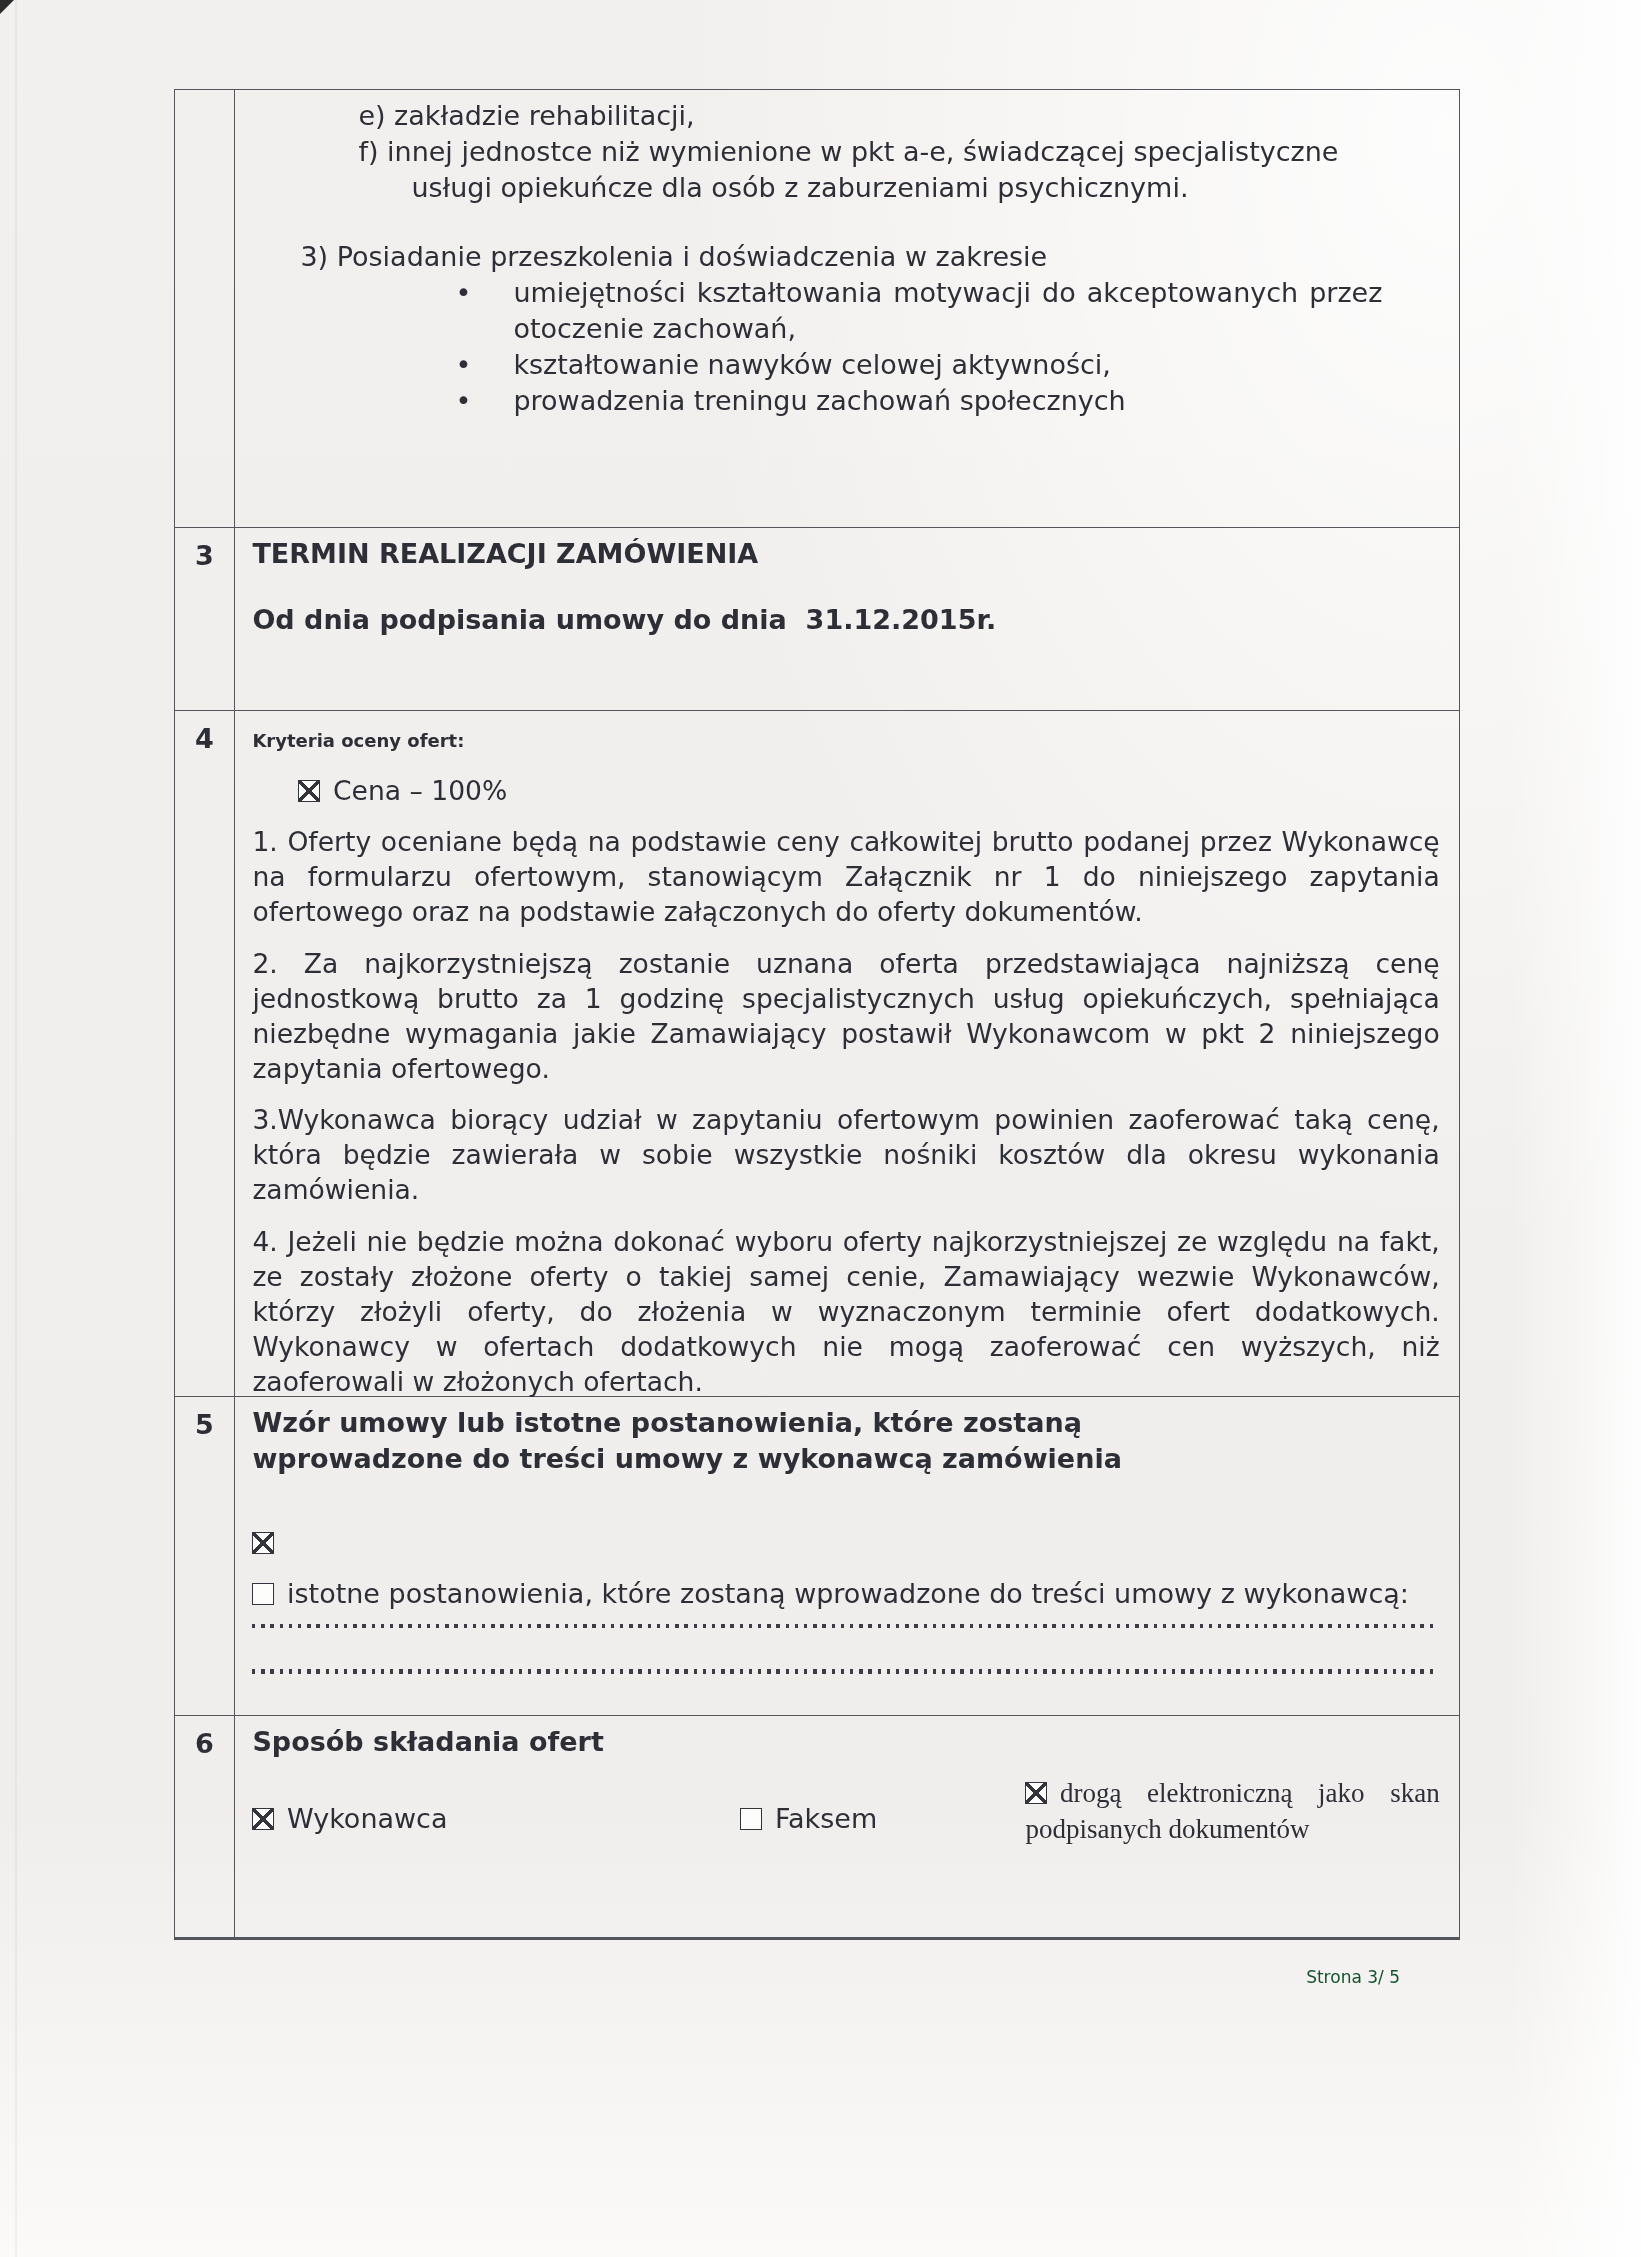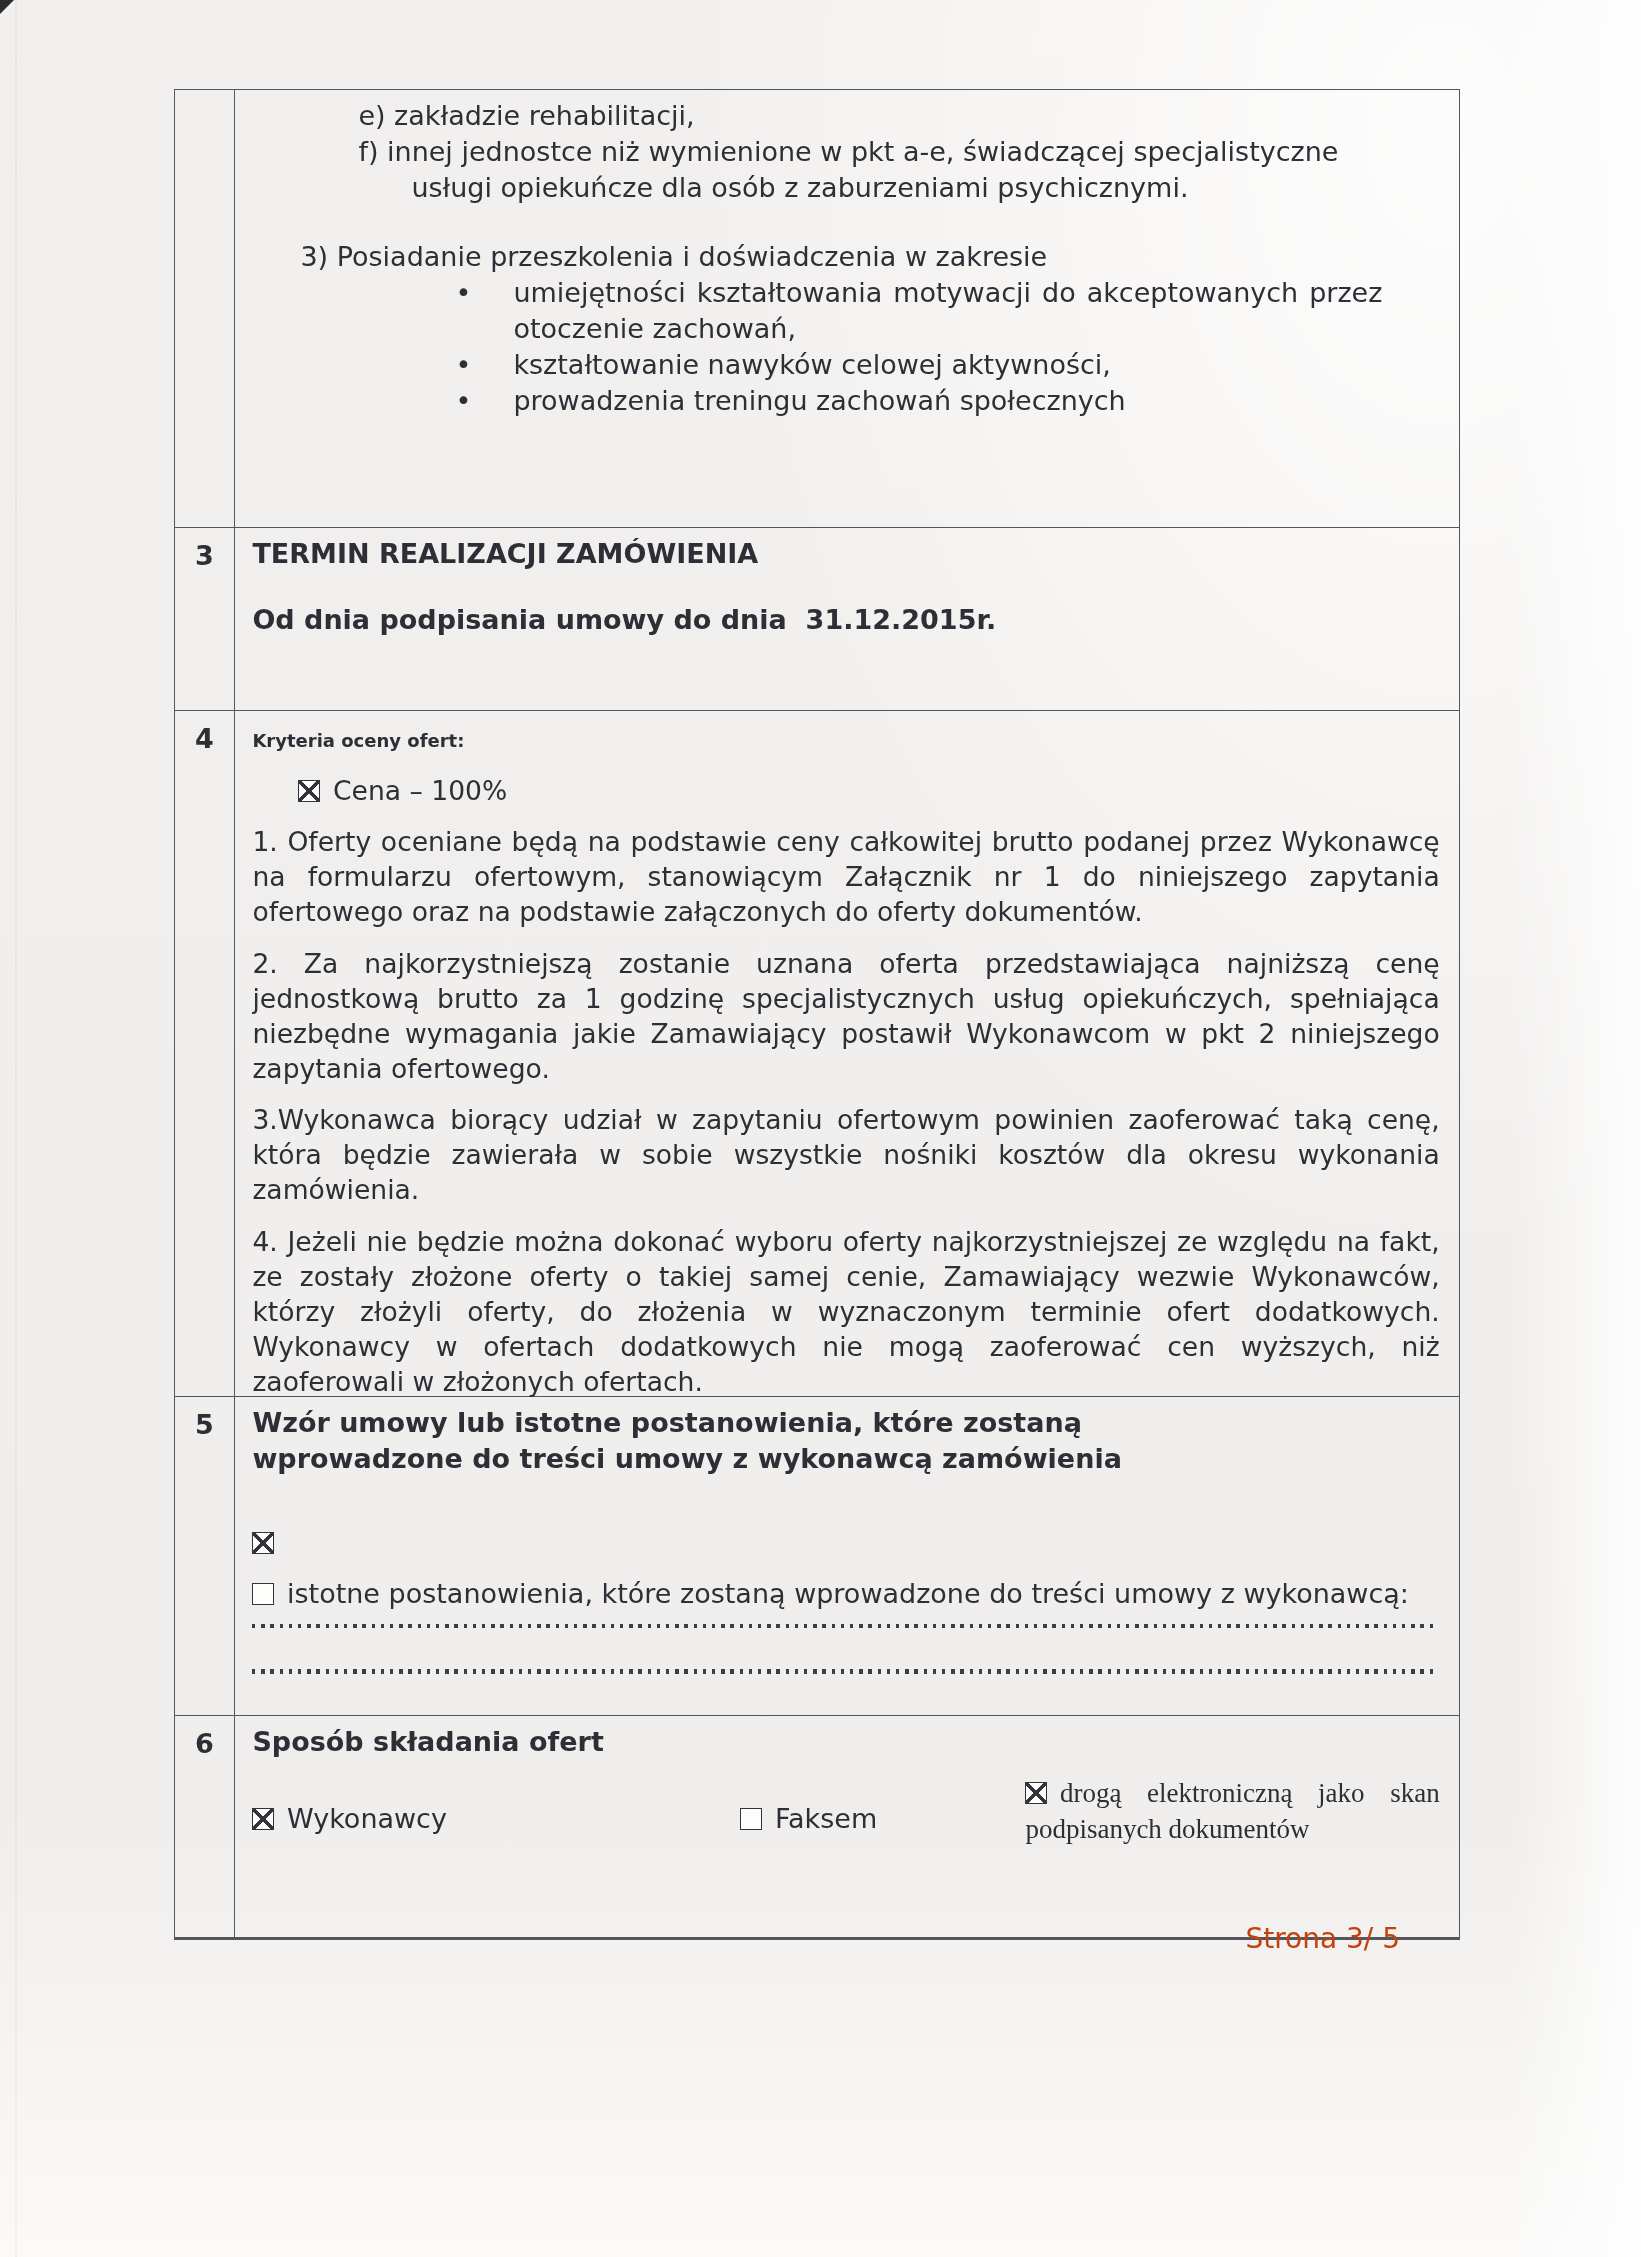--- a/index.html
+++ b/index.html
@@ -74,22 +74,22 @@
   }
   .dotline-1 { margin-top:11.6px; }
   .dotline-2 { margin-top:41px; }
 
   .row-e .options { display:flex; align-items:flex-start; }
   .row-e .col-1 { width:488px; flex:none; margin-top:41px; }
   .row-e .col-2 { width:285px; flex:none; margin-top:41px; }
   .row-e .col-3 { flex:1 1 auto; margin-top:15.4px;font-family:Liberation Serif, serif; }
 
   .footer {
-    position:absolute; right:241px; top:1922px;
-    font-size:28px; color:#c2410c;
+    position:absolute; right:241px; top:1967px;
+    font-size:17px; color:#14532d;
   }
 </style>
 </head>
 <body>
 
 <div class="corner-artifact"></div>
 <div class="paper-edge"></div>
 
 <div class="doc-table">
 
@@ -151,21 +151,21 @@
       <div class="dotline dotline-2"></div>
     </div>
   </div>
 
   <div class="row row-e">
     <div class="num-cell">6</div>
     <div class="content-cell">
       <div class="section-title">Sposób składania ofert</div>
       <div class="options">
         <div class="col-1 opt-line">
-          <span class="checkbox checked"></span><span>Wykonawcy</span>
+          <span class="checkbox checked"></span><span>Wykonawca</span>
         </div>
         <div class="col-2 opt-line">
           <span class="checkbox"></span><span>Faksem</span>
         </div>
         <div class="col-3 opt-line">
           <span class="checkbox checked"></span><span>drogą elektroniczną jako skan podpisanych dokumentów</span>
         </div>
       </div>
     </div>
   </div>

